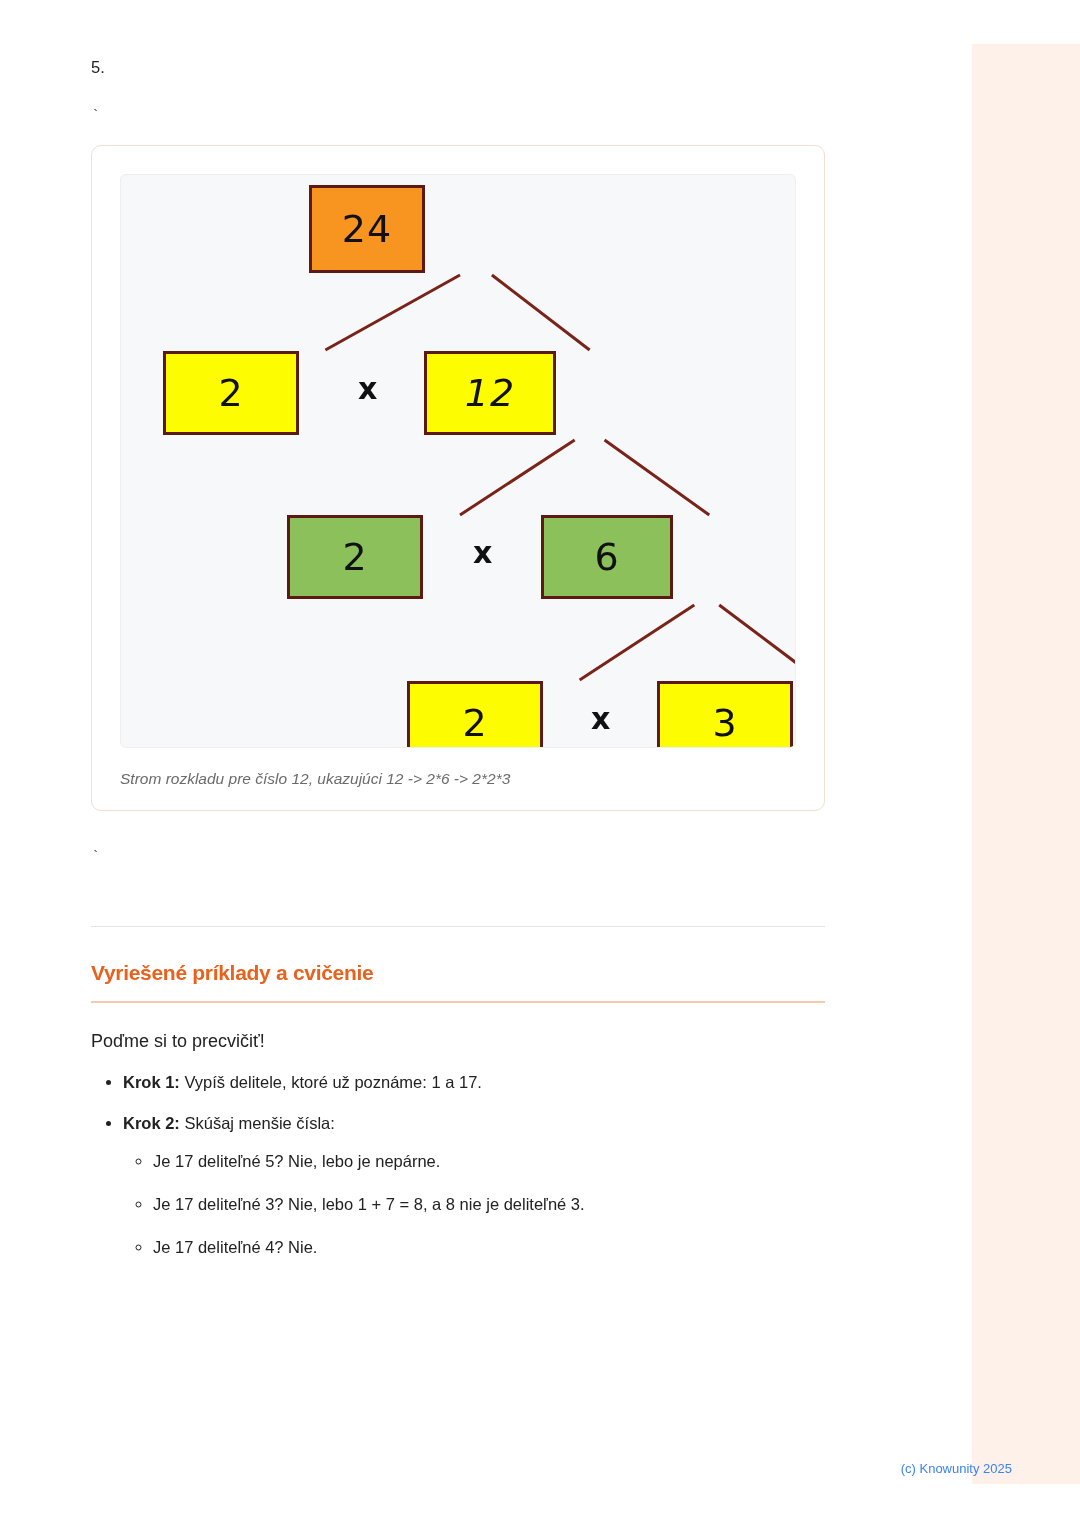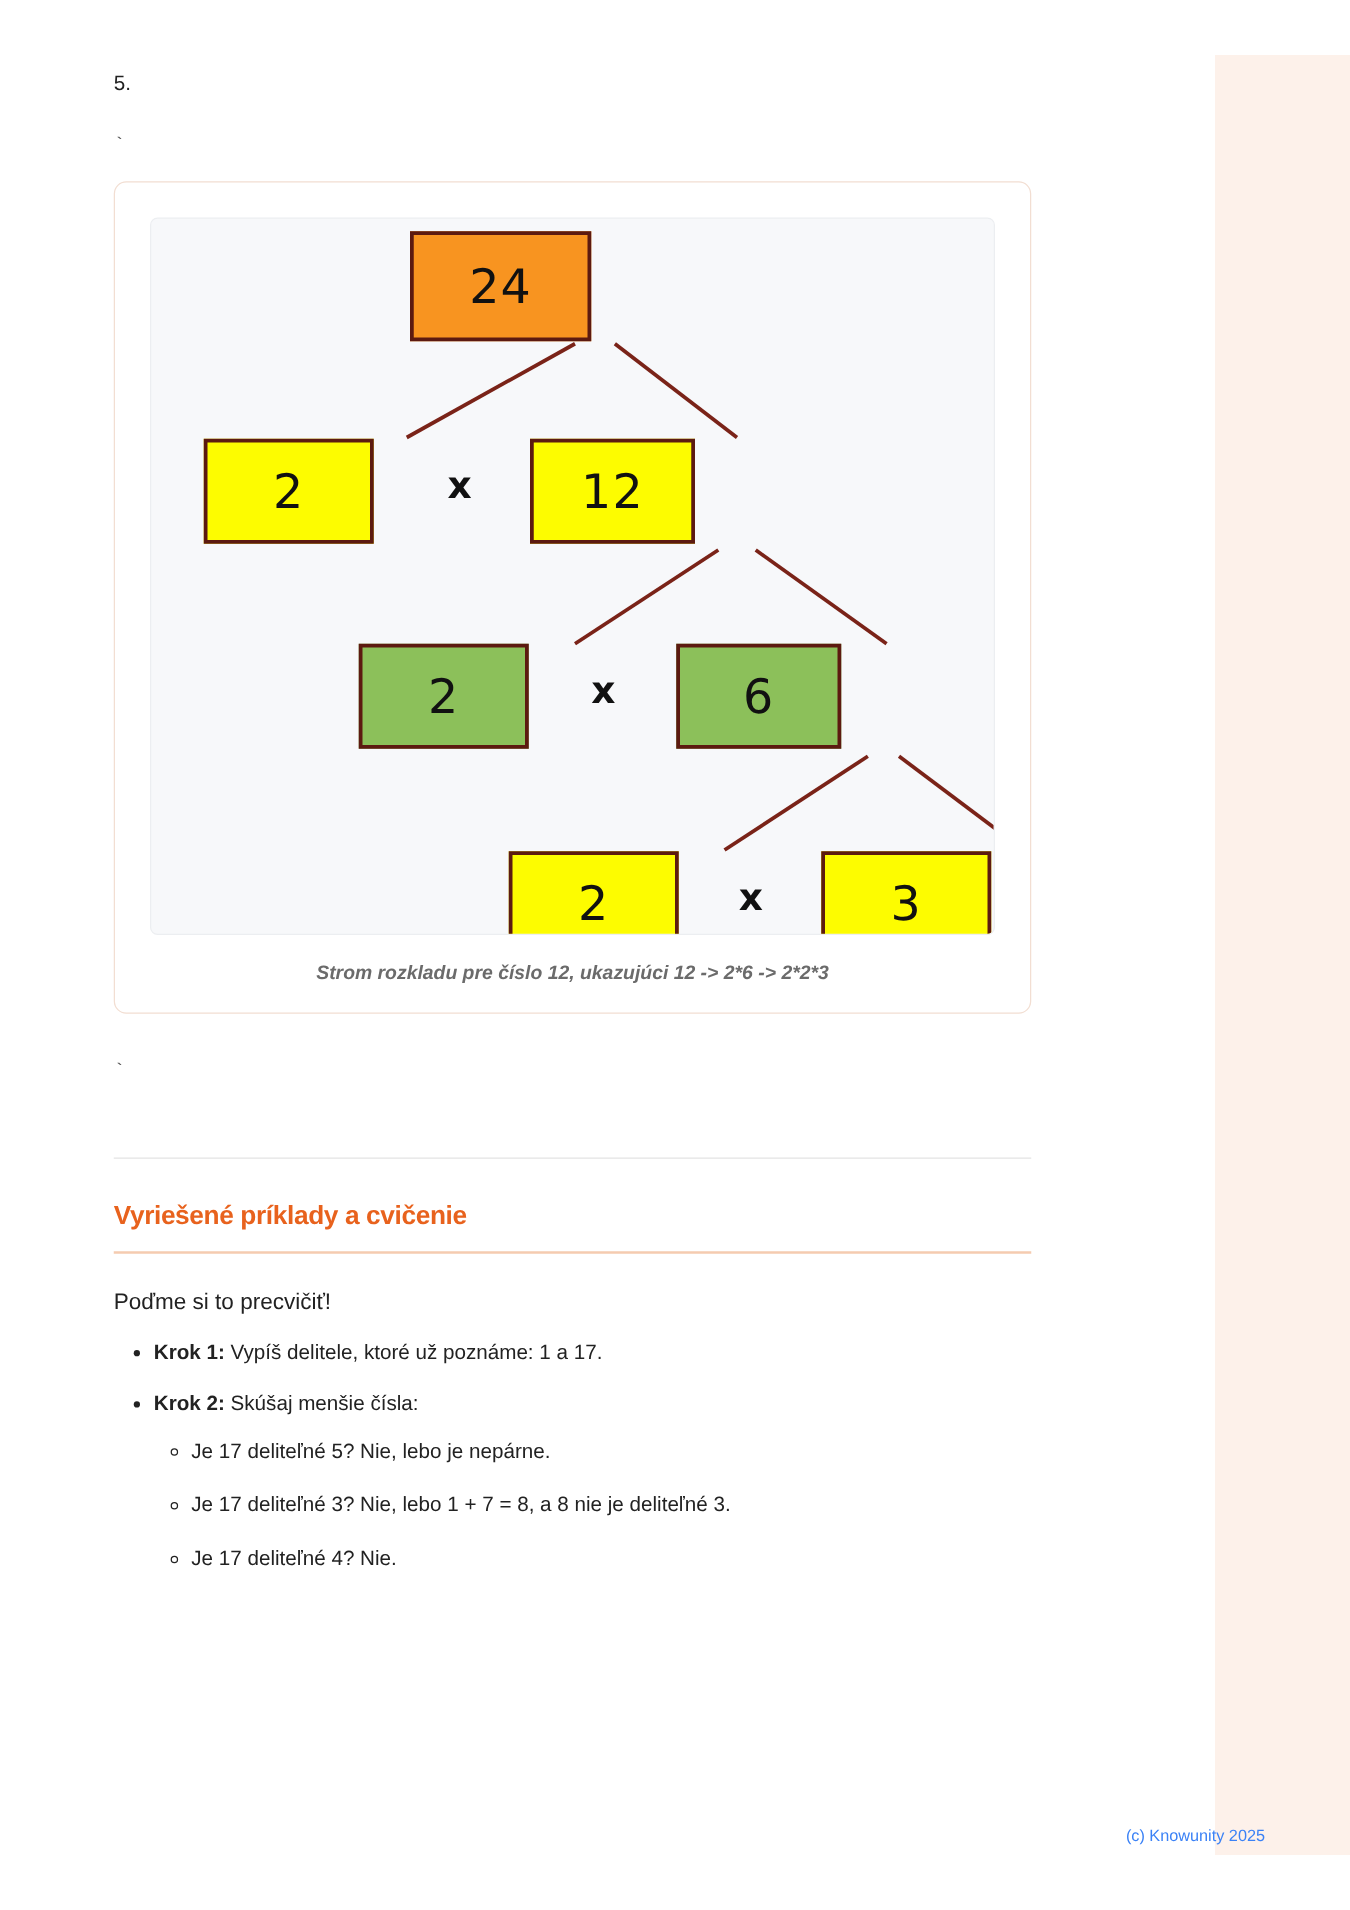--- a/index.html
+++ b/index.html
@@ -90,26 +90,25 @@
   }
   .figure-inner {
     background: #f7f8fa;
     border: 1px solid #eceef1;
     border-radius: 6px;
     height: 572px;
     position: relative;
     overflow: hidden;
   }
   .figure-caption {
-    text-align: center;
+    text-align: left;
     font-style: italic;
     font-size: 15.5px;
     color: #6b6b6b;
     margin-top: 22px;
-    font-weight: bold;
   }
 
   
   .tree {
     position: absolute;
     left: 0;
     top: 0;
     width: 100%;
     height: 100%;
   }
@@ -235,25 +234,25 @@
             <line x1="340" y1="100" x2="205" y2="175" stroke="#7a2318" stroke-width="3"></line>
             <line x1="372" y1="100" x2="470" y2="175" stroke="#7a2318" stroke-width="3"></line>
 
             <line x1="455" y1="265" x2="340" y2="340" stroke="#7a2318" stroke-width="3"></line>
             <line x1="485" y1="265" x2="590" y2="340" stroke="#7a2318" stroke-width="3"></line>
 
             <line x1="575" y1="430" x2="460" y2="505" stroke="#7a2318" stroke-width="3"></line>
             <line x1="600" y1="430" x2="700" y2="505" stroke="#7a2318" stroke-width="3"></line>
           </svg>
 
-          <div class="node orange" style="left:207px; top:10px; width:145px; height:88px;">24</div>
+          <div class="node orange" style="left:188px; top:10px; width:116px; height:88px;">24</div>
 
           <div class="node yellow" style="left:42px; top:176px; width:136px; height:84px;">2</div>
           <div class="times" style="left:237px; top:196px;">x</div>
-          <div class="node yellow" style="left:303px; top:176px; width:132px; height:84px;">12</div>
+          <div class="node yellow" style="left:303px; top:176px; width:132px; height:84px;font-style:italic;">12</div>
 
           <div class="node green" style="left:166px; top:340px; width:136px; height:84px;">2</div>
           <div class="times" style="left:352px; top:360px;">x</div>
           <div class="node green" style="left:420px; top:340px; width:132px; height:84px;">6</div>
 
           <div class="node yellow" style="left:286px; top:506px; width:136px; height:84px;">2</div>
           <div class="times" style="left:470px; top:526px;">x</div>
           <div class="node yellow" style="left:536px; top:506px; width:136px; height:84px;">3</div>
 
         </div>

